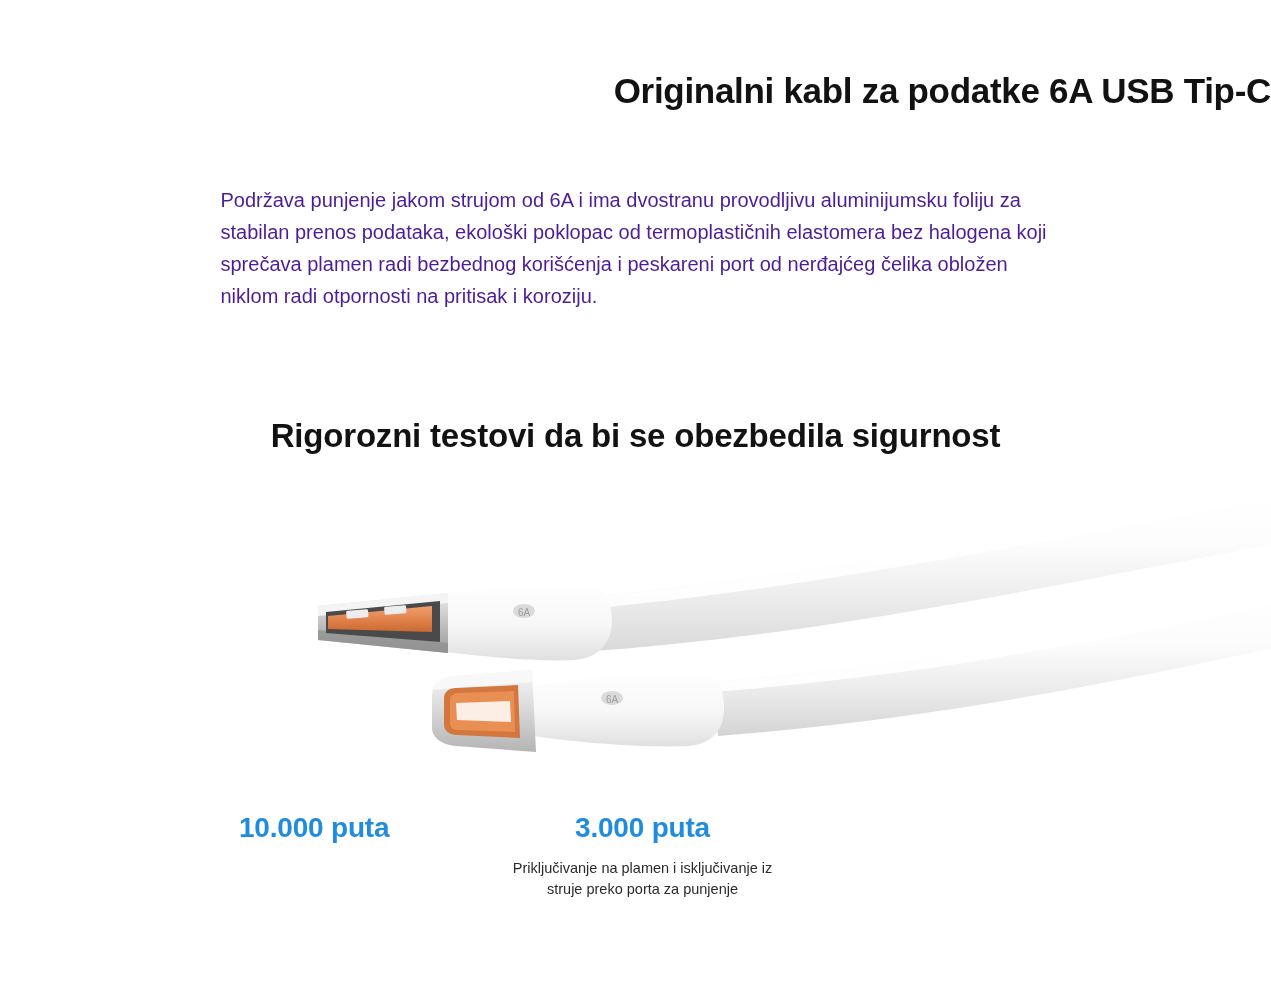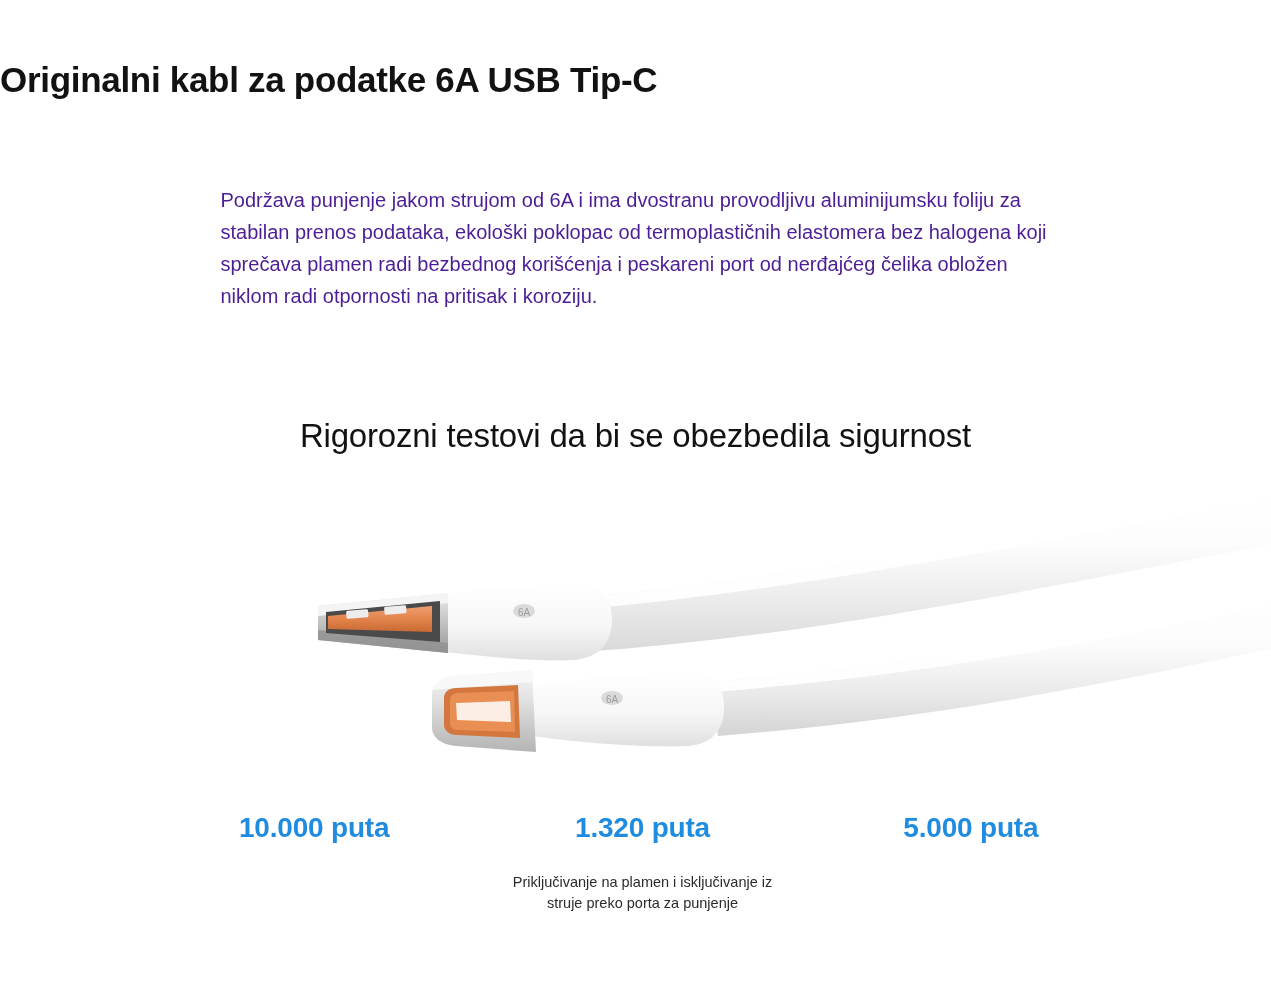--- a/index.html
+++ b/index.html
@@ -20,26 +20,25 @@
     position: relative;
     width: 1271px;
     height: 1000px;
   }
 
   .headline {
     position: absolute;
     top: 48px;
     left: 0;
     width: 1271px;
-    text-align: left;
+    text-align: right;
     font-size: 35px;
     font-weight: bold;
     letter-spacing: -0.3px;
     color: #121212;
-    margin-top: 12px;
   }
 
   .description {
     position: absolute;
     top: 164px;
     left: 50%;
     transform: translateX(-50%);
     width: 830px;
     text-align: left;
     font-size: 20px;
@@ -50,21 +49,21 @@
 
   .subhead {
     position: absolute;
     top: 385px;
     left: 50%;
     transform: translateX(-50%);
     width: 860px;
     text-align: center;
     font-size: 33px;
     line-height: 48px;
-    font-weight: normal;
+    font-weight: bold;
     letter-spacing: -0.2px;
     color: #121212;
   }
 
   
   .cable-area {
     position: absolute;
     top: 470px;
     left: 12px;
     width: 1271px;
@@ -82,21 +81,21 @@
   }
   .stat {
     width: 330px;
     text-align: center;
   }
   .stat-value {
     font-size: 28px;
     font-weight: bold;
     color: #1f8ce0;
     letter-spacing: -0.2px;
-    margin-bottom: 28px;
+    margin-bottom: 14px;
   }
   .stat-desc {
     font-size: 14.5px;
     line-height: 21px;
     color: #2b2b2b;
     padding: 0 30px;
   }
 </style>
 </head>
 <body>
@@ -182,21 +181,20 @@
       <path d="M438,230 C438,226 441,223 446,223 L502,221 L503,262 L446,260 C441,260 438,257 438,253 Z" fill="#e98f53"></path>
       <path d="M444,233 L498,231 L499,252 L445,250 Z" fill="#ffffff" opacity="0.85"></path>
     </svg>
   </div>
 
   <div class="stats">
     <div class="stat">
       <div class="stat-value">10.000 puta</div>
     </div>
     <div class="stat">
-      <div class="stat-value">1.320 puta</div>
+      <div class="stat-value">3.000 puta</div>
       <div class="stat-desc">Priključivanje na plamen i isključivanje iz struje preko porta za punjenje</div>
     </div>
     <div class="stat">
-      <div class="stat-value">5.000 puta</div>
     </div>
   </div>
 
 </div>
 
 </body></html>

